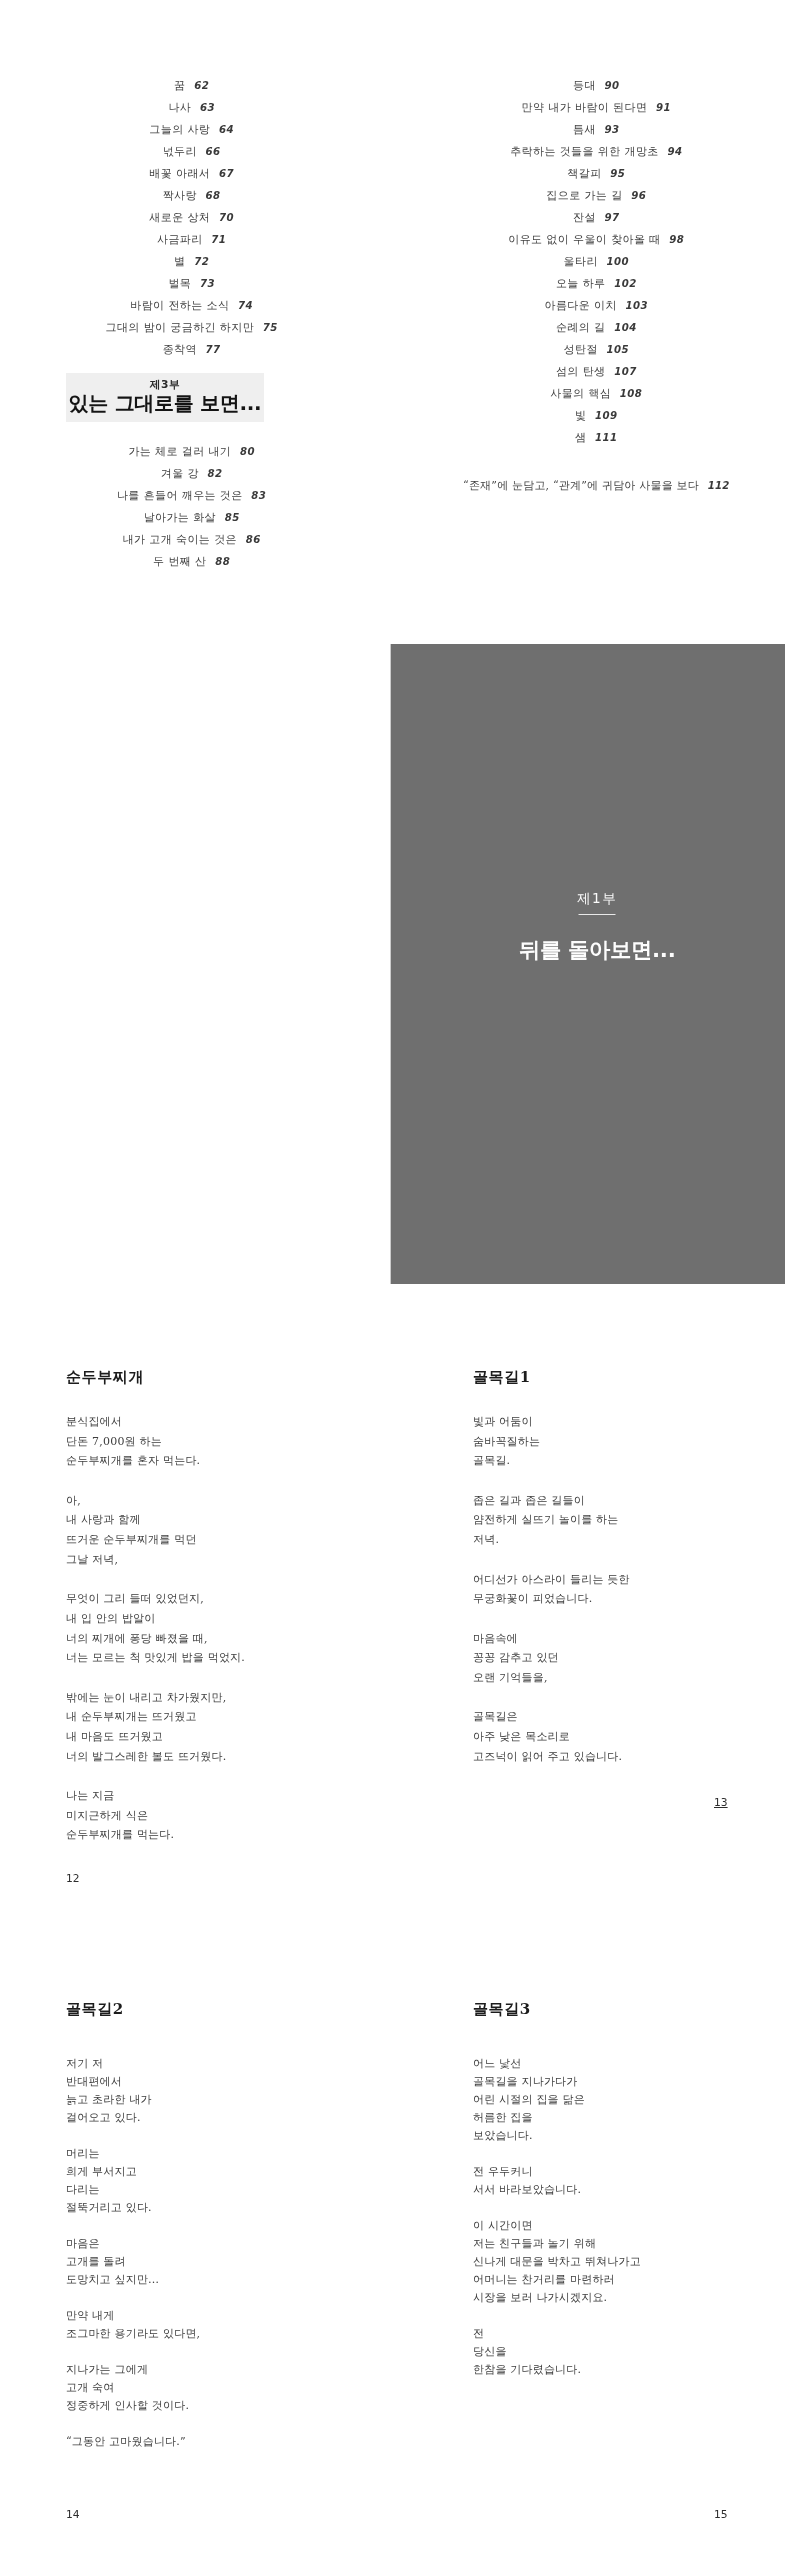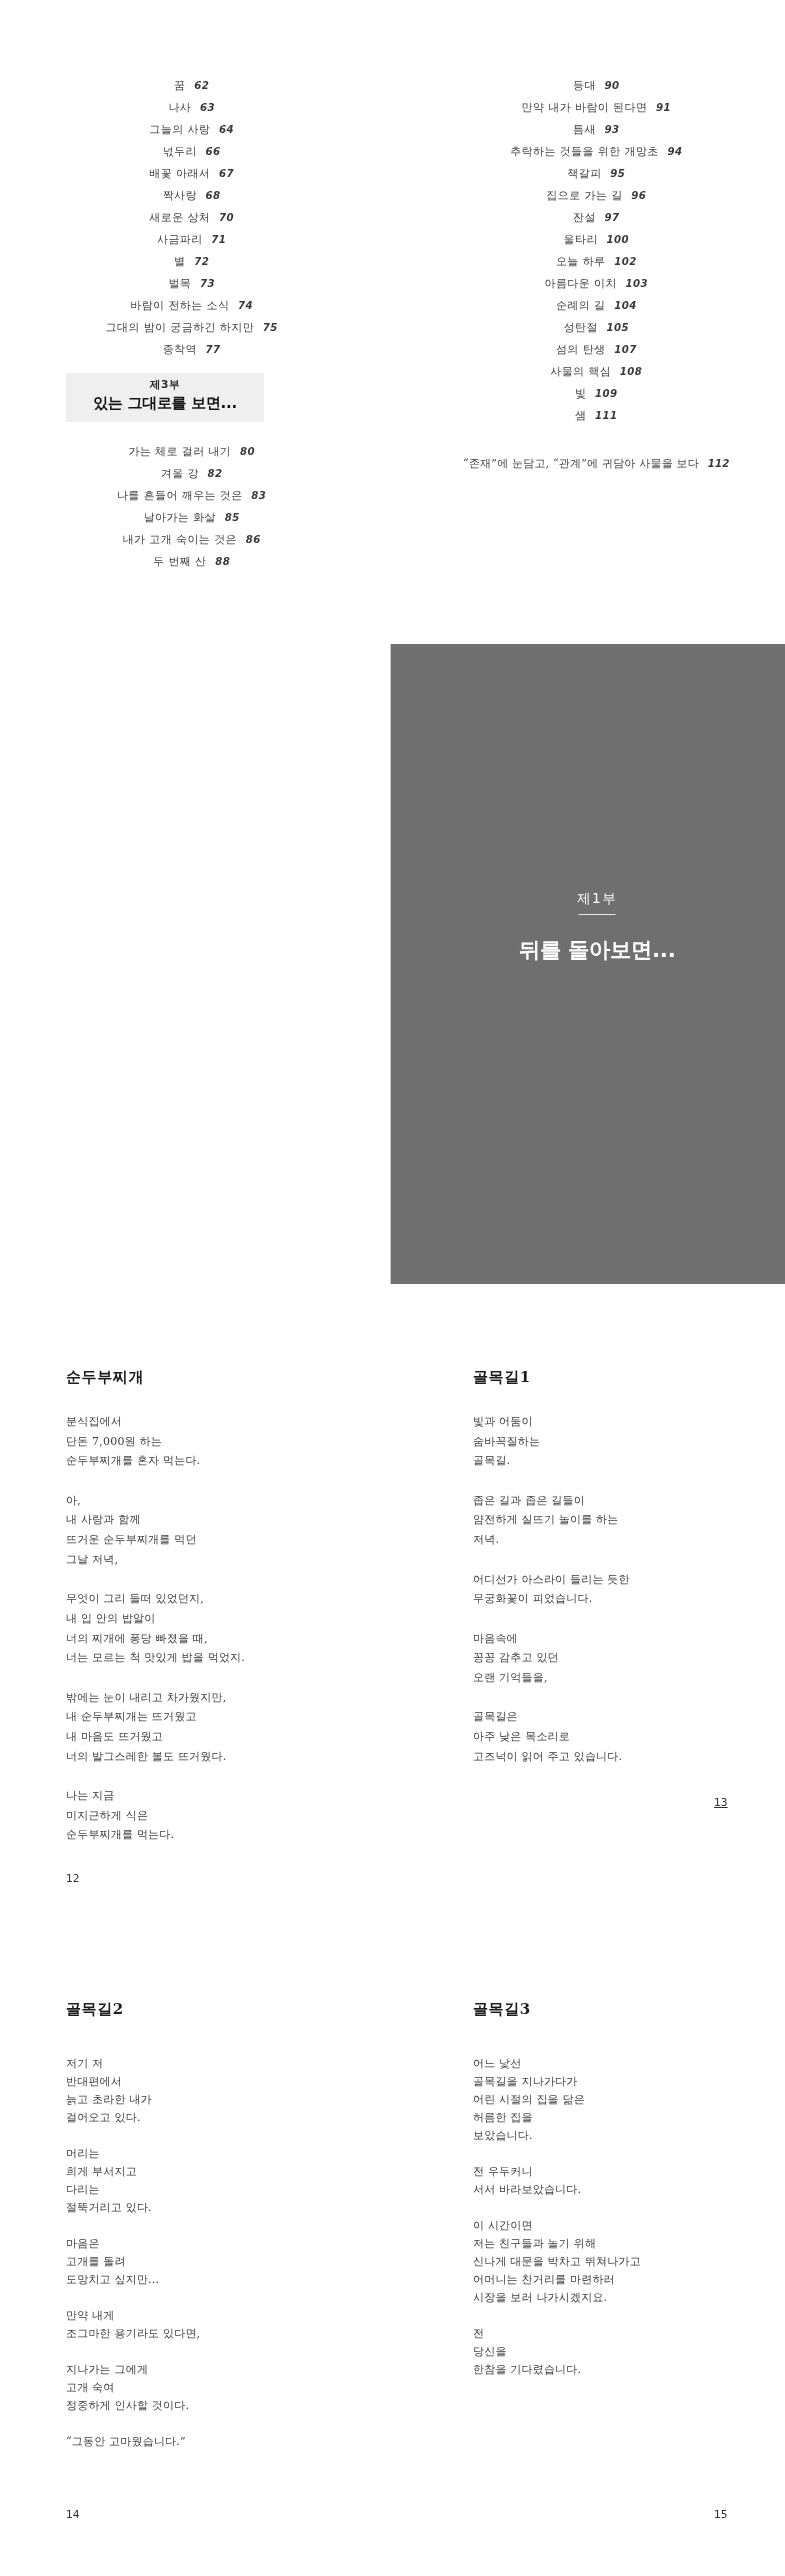--- a/index.html
+++ b/index.html
@@ -22,21 +22,21 @@
   .section-box{
     width:198px;margin:8.7px 0 0 66px;background:#efefef;text-align:center;
     padding:6.8px 0 8.7px 0;
   }
   .section-label{
     font-family:"DejaVu Sans","Liberation Sans",sans-serif;
     font-size:10.7px;font-weight:bold;color:#2a2a2a;line-height:12.6px;letter-spacing:0.5px;
   }
   .section-title{
     font-family:"DejaVu Sans","Liberation Sans",sans-serif;
-    font-size:15px;font-weight:bold;color:#141414;line-height:19.4px;margin-top:1.9px;letter-spacing:-0.3px;
+    font-size:20px;font-weight:bold;color:#141414;line-height:19.4px;margin-top:1.9px;letter-spacing:-0.3px;
   }
   .toc-after{margin-top:22px;}
   .toc-footer{
     margin-top:26px;display:flex;justify-content:center;align-items:baseline;gap:8.7px;
     font-size:11px;letter-spacing:0.2px;color:#3f3f3f;
   }
   
   .part-page{
     position:absolute;left:390px;top:644px;width:396px;height:640px;
     background:#6f6f6f;border-left:1.9px solid #cccccc;box-sizing:border-box;
@@ -218,20 +218,24 @@
         <div class="toc-item">
           <span>집으로 가는 길</span>
           <span class="toc-num">96</span>
         </div>
 
         <div class="toc-item">
           <span>잔설</span>
           <span class="toc-num">97</span>
         </div>
 
+        <div class="toc-item">
+          <span>이유도 없이 우울이 찾아올 때</span>
+          <span class="toc-num">98</span>
+        </div>
 
         <div class="toc-item">
           <span>울타리</span>
           <span class="toc-num">100</span>
         </div>
 
         <div class="toc-item">
           <span>오늘 하루</span>
           <span class="toc-num">102</span>
         </div>

